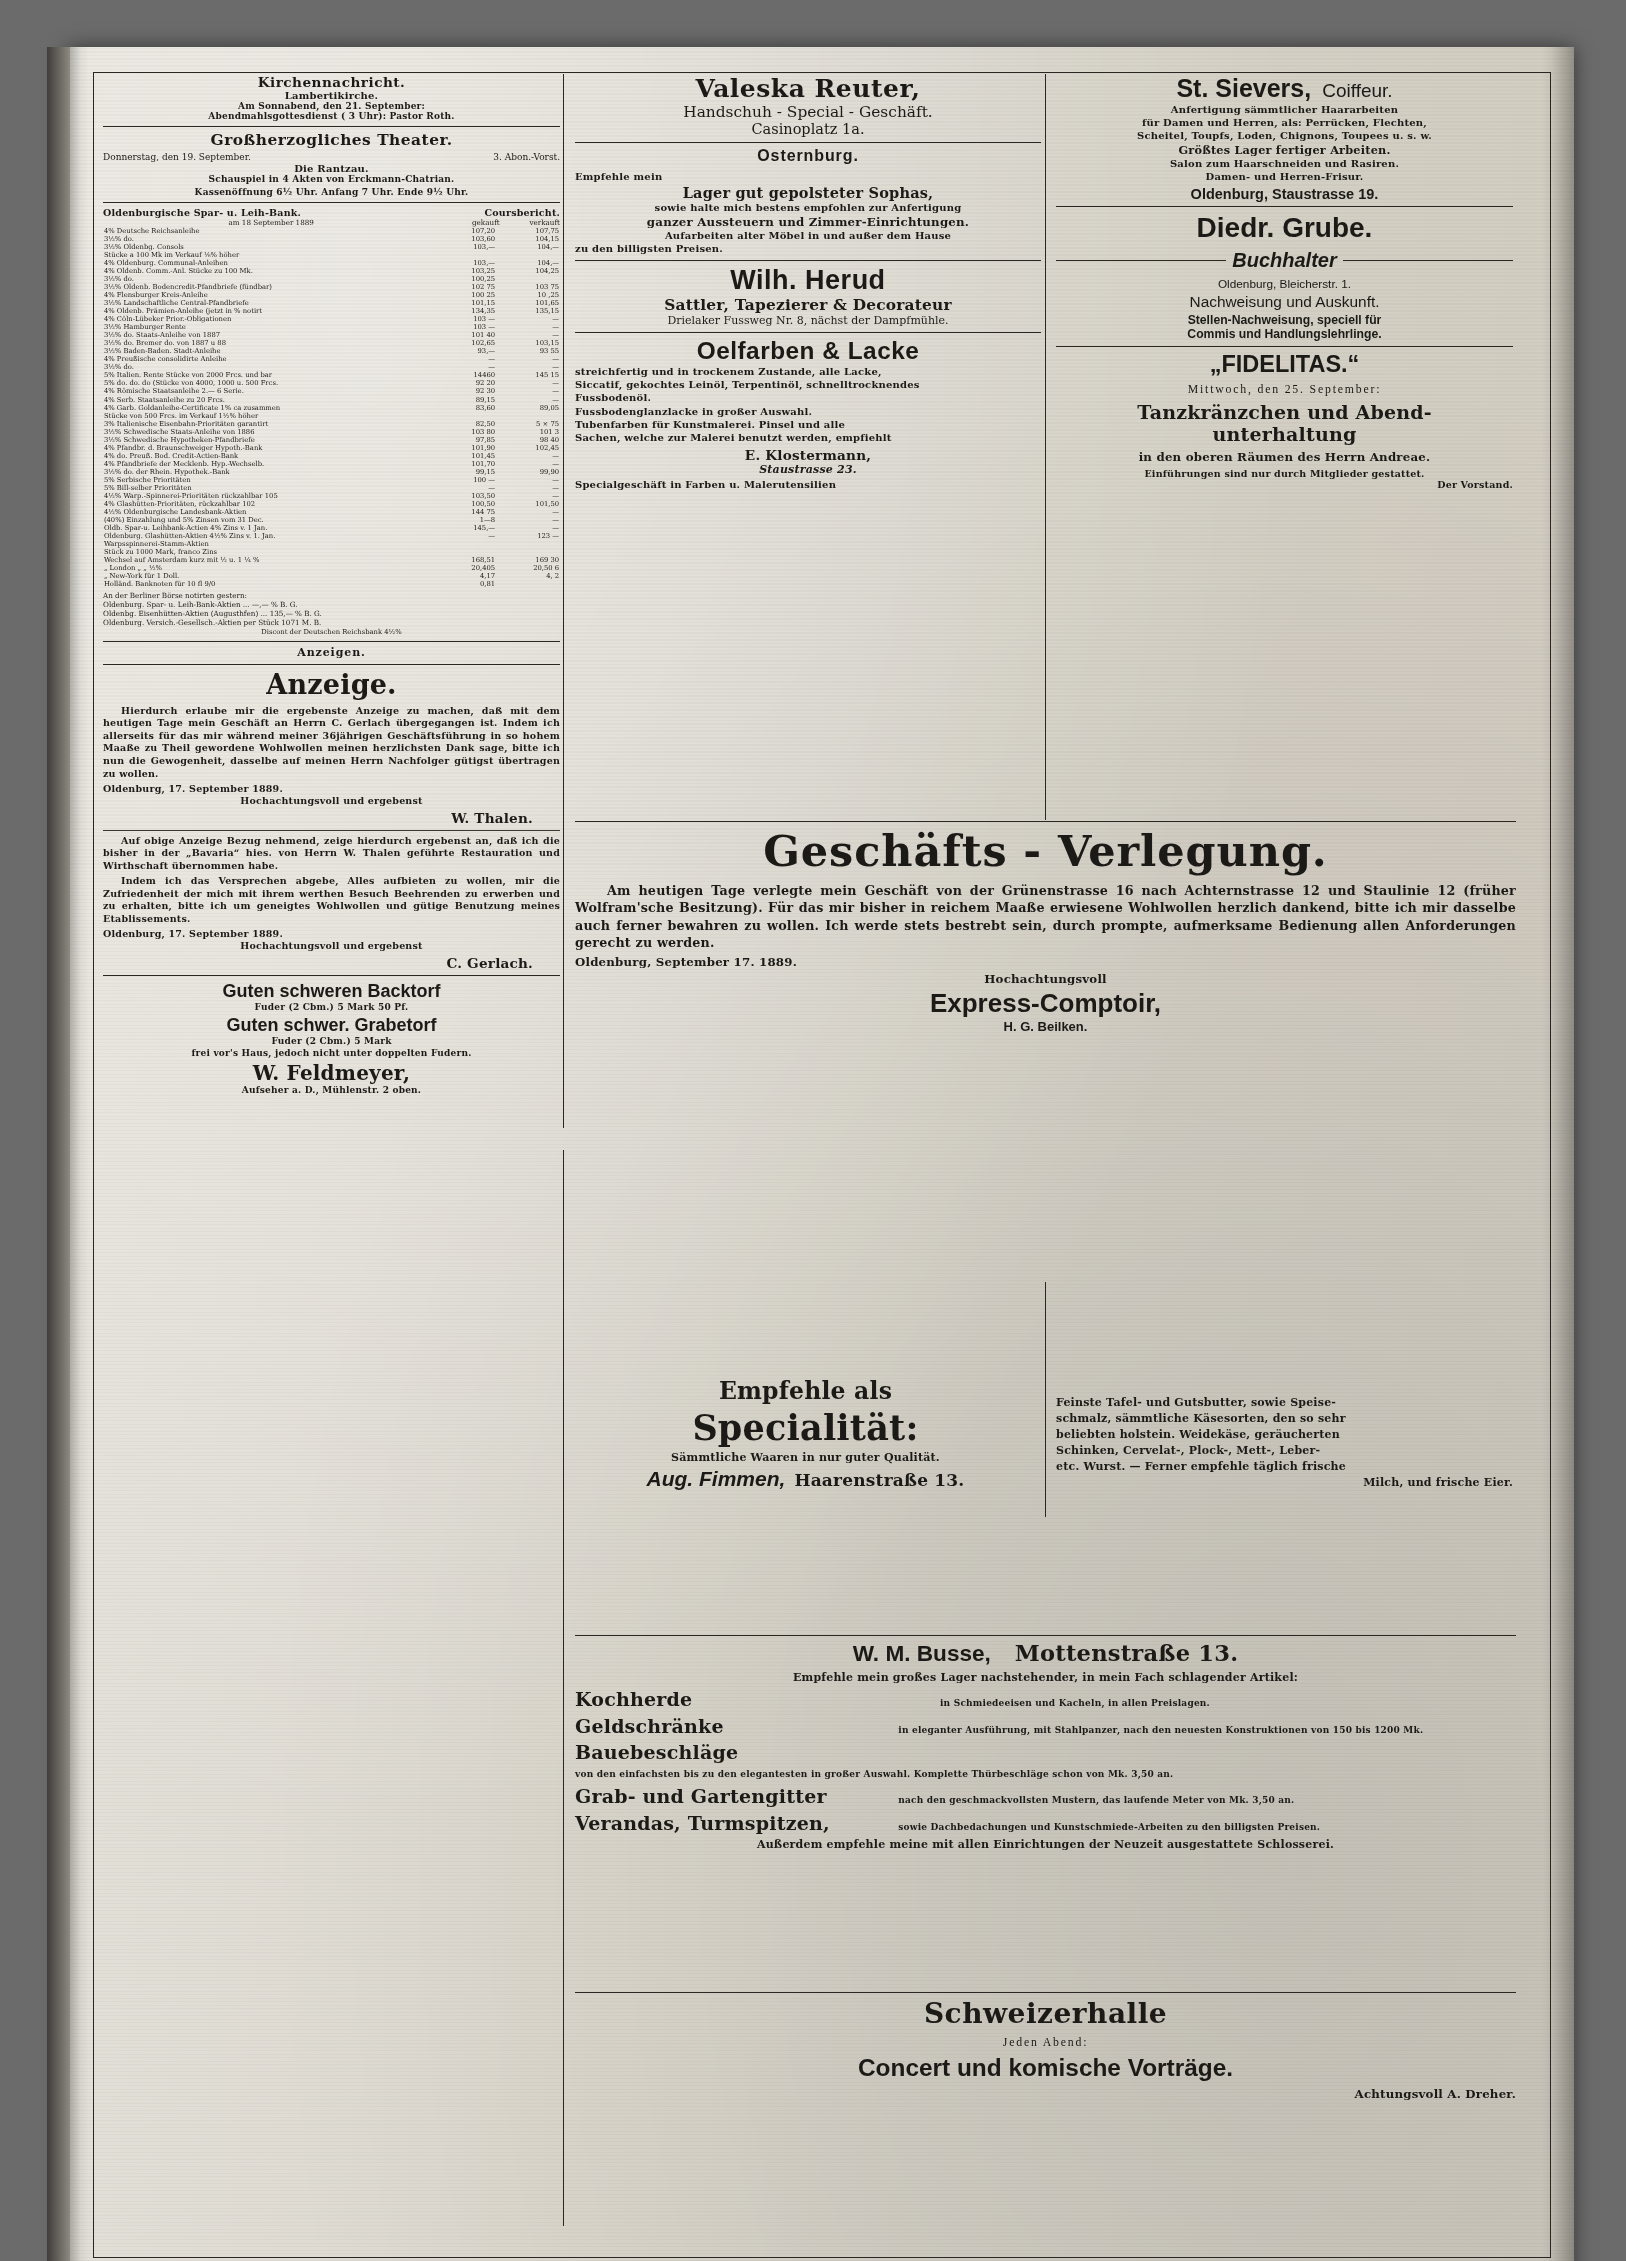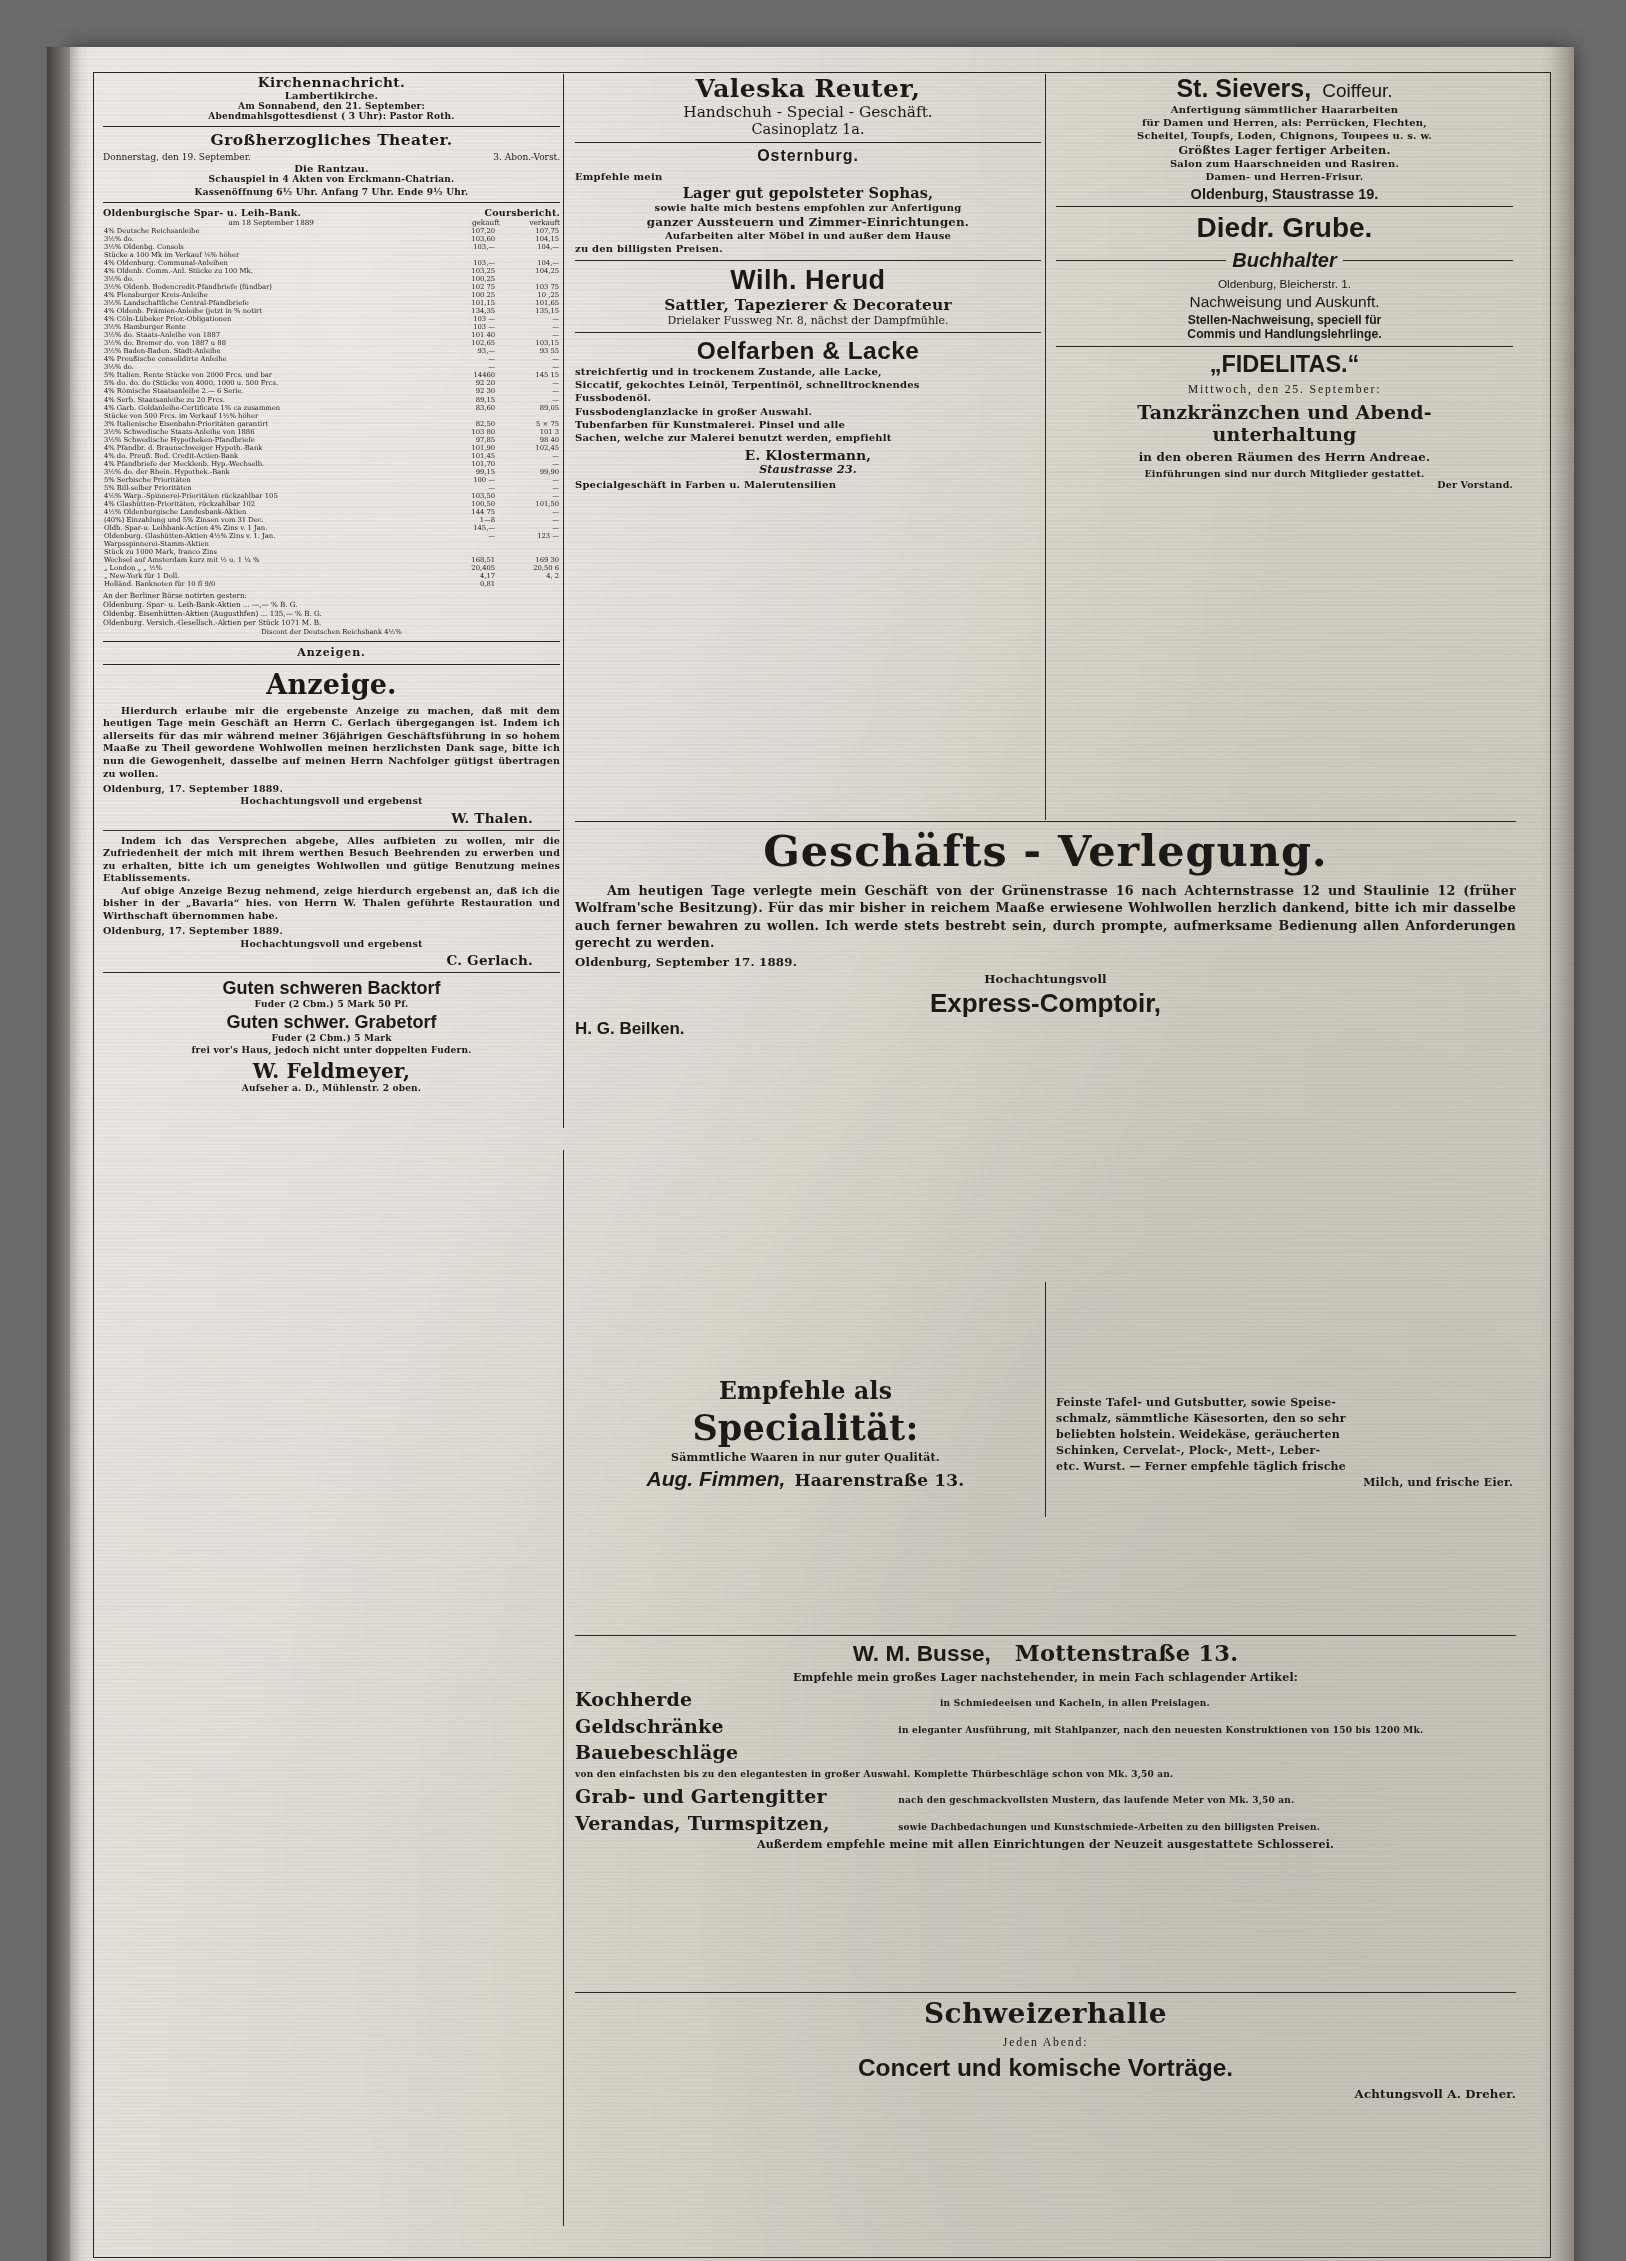--- a/index.html
+++ b/index.html
@@ -434,22 +434,22 @@
         <div class="ctr anzeige frak">Anzeige.</div>
         <p class="just body21 frak" style="margin-top:4.5px;text-indent:18px;">Hierdurch erlaube mir die ergebenste Anzeige zu machen, daß mit dem heutigen Tage mein Geschäft an Herrn C. Gerlach übergegangen ist. Indem ich allerseits für das mir während meiner 36jährigen Geschäftsführung in so hohem Maaße zu Theil gewordene Wohlwollen meinen herzlichsten Dank sage, bitte ich nun die Gewogenheit, dasselbe auf meinen Herrn Nachfolger gütigst übertragen zu wollen.</p>
         <div class="body21 frak" style="margin-top:2.7px;">Oldenburg, 17. September 1889.</div>
         <div class="ctr body21 frak">Hochachtungsvoll und ergebenst</div>
         <div class="rt b frak" style="font-size:13.6px;margin-top:1.8px;padding-right:27px;">W. Thalen.</div>
       </div>
 
       <hr class="hr-thin">
 
       <div class="blk">
+        <p class="just body21 frak" style="text-indent:18px;">Auf obige Anzeige Bezug nehmend, zeige hierdurch ergebenst an, daß ich die bisher in der „Bavaria“ hies. von Herrn W. Thalen geführte Restauration und Wirthschaft übernommen habe.</p>
         <p class="just body21 frak" style="text-indent:18px;margin-top:2.7px;">Indem ich das Versprechen abgebe, Alles aufbieten zu wollen, mir die Zufriedenheit der mich mit ihrem werthen Besuch Beehrenden zu erwerben und zu erhalten, bitte ich um geneigtes Wohlwollen und gütige Benutzung meines Etablissements.</p>
-        <p class="just body21 frak" style="text-indent:18px;">Auf obige Anzeige Bezug nehmend, zeige hierdurch ergebenst an, daß ich die bisher in der „Bavaria“ hies. von Herrn W. Thalen geführte Restauration und Wirthschaft übernommen habe.</p>
         <div class="body21 frak" style="margin-top:2.7px;">Oldenburg, 17. September 1889.</div>
         <div class="ctr body21 frak">Hochachtungsvoll und ergebenst</div>
         <div class="rt b frak" style="font-size:13.6px;margin-top:1.8px;padding-right:27px;">C. Gerlach.</div>
       </div>
 
       <hr class="hr">
 
       <div class="blk ctr">
         <div class="torf">Guten schweren Backtorf</div>
         <div class="body20 frak">Fuder (2 Cbm.) 5 Mark 50 Pf.</div>
@@ -551,21 +551,21 @@
       </div>
     </div>
 
     <div style="position:absolute;left:507px;top:769px;width:941px;">
       <hr class="hr">
       <div class="ctr gesch frak">Geschäfts - Verlegung.</div>
       <p class="just geschbody frak" style="margin-top:6.3px;text-indent:32px;">Am heutigen Tage verlegte mein Geschäft von der Grünenstrasse 16 nach Achternstrasse 12 und Staulinie 12 (früher Wolfram'sche Besitzung). Für das mir bisher in reichem Maaße erwiesene Wohlwollen herzlich dankend, bitte ich mir dasselbe auch ferner bewahren zu wollen. Ich werde stets bestrebt sein, durch prompte, aufmerksame Bedienung allen Anforderungen gerecht zu werden.</p>
       <div class="frak" style="font-size:11.8px;margin-top:4.5px;">Oldenburg, September 17. 1889.</div>
       <div style="text-align:center;font-size:11.8px;margin-top:2.7px;" class="frak">Hochachtungsvoll</div>
       <div style="text-align:center;margin-top:1.8px;" class="express">Express-Comptoir,</div>
-      <div style="font-size:17px;" class="sans b">H. G. Beilken.</div>
+      <div style="text-align:center;font-size:13px;" class="sans b">H. G. Beilken.</div>
     </div>
 
     <div style="position:absolute;left:507px;top:1330px;width:461px;">
       <div class="ctr empf frak">Empfehle als</div>
       <div class="ctr spec frak" style="margin-top:1.8px;">Specialität:</div>
       <div class="ctr frak" style="font-size:11px;margin-top:3.6px;">Sämmtliche Waaren in nur guter Qualität.</div>
       <div class="rowflex" style="justify-content:center;align-items:baseline;gap:9px;margin-top:2.7px;">
         <div class="fimmen">Aug. Fimmen,</div>
         <div class="frak b" style="font-size:17px;">Haarenstraße 13.</div>
       </div>

